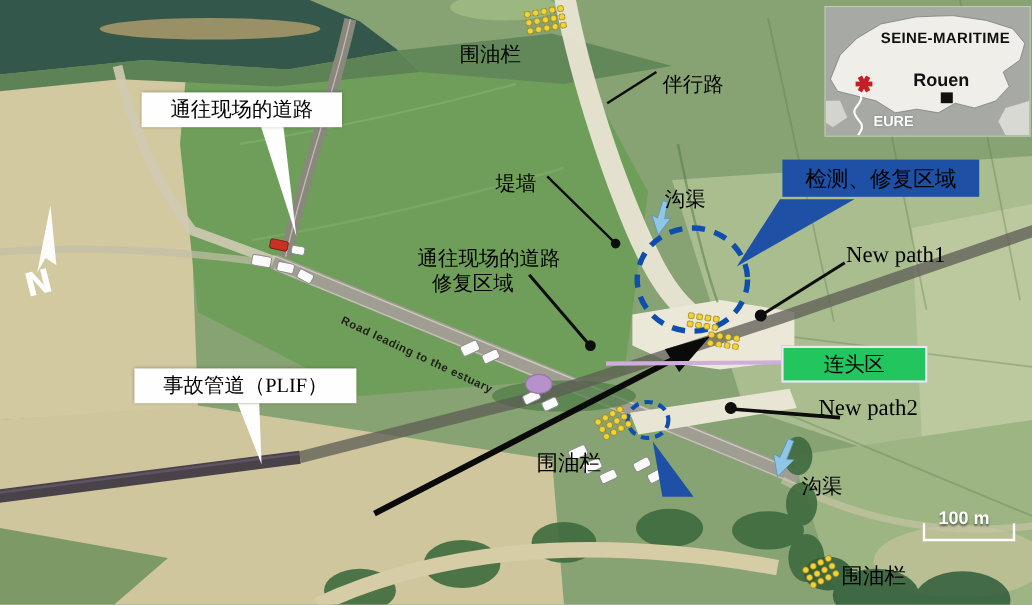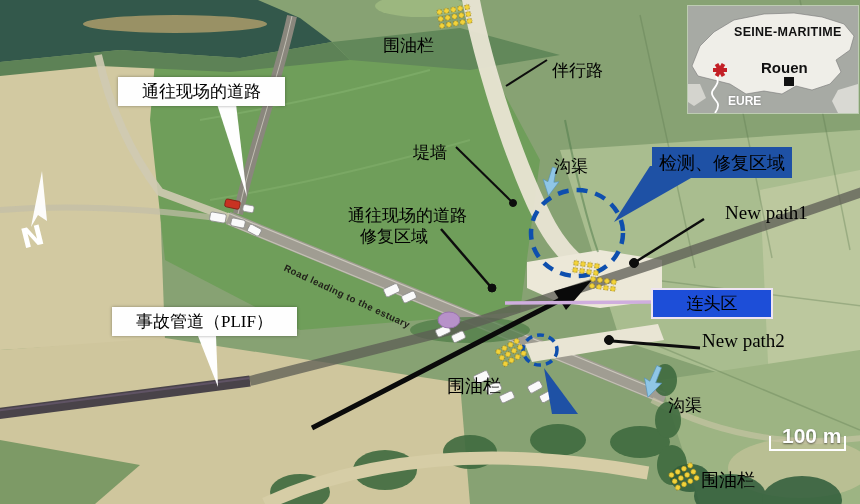--- a/index.html
+++ b/index.html
@@ -2,37 +2,37 @@
 <html><head>
 <meta charset="utf-8">
 <style>
   html,body{margin:0;padding:0;background:#fff;}
   .stage{position:relative;width:860px;height:504px;overflow:hidden;
          font-family:"Liberation Sans",sans-serif;background:#87a273;}
   .stage svg{position:absolute;left:0;top:0;}
   .lbl{position:absolute;font-family:"Liberation Serif","DejaVu Serif",serif;
        font-size:17px;color:#000;white-space:nowrap;line-height:1.1;margin-top:12px;}
   .lbl-en{position:absolute;font-family:"Liberation Serif","DejaVu Serif",serif;
-       font-size:19px;color:#000;white-space:nowrap;margin-left:20px;}
+       font-size:19px;color:#000;white-space:nowrap;}
   .callout{position:absolute;background:#fefefe;color:#000;padding:3px 24px;
        font-family:Liberation Serif, serif;font-size:17px;
        white-space:nowrap;box-shadow:0 0 3px rgba(0,0,0,.35);}
   .areabox{position:absolute;background:#1e51a5;color:#000;display:flex;
        align-items:center;justify-content:center;
        font-family:"Liberation Serif","DejaVu Serif",serif;font-size:18px;white-space:nowrap;}
-  .tiein{position:absolute;background:#1d4ed8;border:2px solid #eee4f2;color:#000;
+  .tiein{position:absolute;background:#22c55e;border:2px solid #eee4f2;color:#000;
        display:flex;align-items:center;justify-content:center;
        font-family:"Liberation Serif","DejaVu Serif",serif;font-size:17px;white-space:nowrap;}
   .boom{position:absolute;
        background-image:radial-gradient(circle at 3.5px 3.5px,#f3d33a 2px,#8a7210 2.7px,rgba(0,0,0,0) 3.1px);
        background-size:7px 7px;}
   .roadtext{position:absolute;left:287px;top:262px;transform:rotate(25deg);
        transform-origin:left top;font-size:9.5px;font-weight:bold;color:#21211a;
        letter-spacing:.5px;white-space:nowrap;}
-  .scaletext{position:absolute;left:782px;top:424px;color:#fff;font-size:21px;
+  .scaletext{position:absolute;left:782px;top:424px;color:#fff;font-size:15px;
        font-weight:bold;text-shadow:0 1px 2px rgba(0,0,0,.55);}
   .compassN{position:absolute;left:21px;top:221px;color:#fff;font-size:27px;
        font-weight:bold;transform:rotate(-14deg);font-family:"DejaVu Sans",sans-serif;}
   .inset{position:absolute;left:688px;top:6px;width:170px;height:107px;
        background:#a7aaa4;overflow:hidden;outline:1px solid rgba(255,255,255,.45);}
   .inset .t{position:absolute;font-family:"Liberation Sans",sans-serif;font-weight:bold;color:#111;}
 </style>
 </head>
 <body>
 
@@ -175,21 +175,21 @@
   <div class="lbl" style="left:447px;top:365px;font-size:18px">围油栏</div>
   <div class="lbl" style="left:668px;top:385px">沟渠</div>
   <div class="lbl" style="left:701px;top:459px;font-size:18px">围油栏</div>
   <div class="roadtext">Road leading to the estuary</div>
   <div class="scaletext">100 m</div>
   <div class="compassN">N</div>
 
   <div class="callout" style="left:118px;top:77px">通往现场的道路</div>
   <div class="callout" style="left:112px;top:307px">事故管道（PLIF）</div>
 
-  <div class="areabox" style="left:652px;top:147px;width:140px;height:31px">检测、修复区域</div>
+  <div class="areabox" style="left:652px;top:133px;width:164px;height:31px">检测、修复区域</div>
   <div class="tiein" style="left:651px;top:288px;width:118px;height:27px">连头区</div>
 
   <div class="inset">
     <svg width="170" height="107" viewBox="0 0 170 107">
       <polygon points="4,60 12,40 26,26 46,14 76,8 106,7 134,11 156,18 166,30 162,44 148,54 153,66 142,78 124,84 108,80 94,88 76,85 58,88 42,78 26,74 10,70" fill="#efeee8" stroke="#777" stroke-width=".6"></polygon>
       <polygon points="150,84 170,78 170,107 150,107 144,95" fill="#d9d9d3"></polygon>
       <polygon points="0,78 12,78 18,92 6,100 0,96" fill="#d4d4ce"></polygon>
       <path d="M28,70 c4,6 0,10 -3,14 c-3,4 1,8 4,12 c3,4 0,8 -2,11" stroke="#fff" stroke-width="1.8" fill="none"></path>
       <g transform="translate(32,64)" fill="#c32026">
         <rect x="-7" y="-2" width="14" height="4"></rect>

